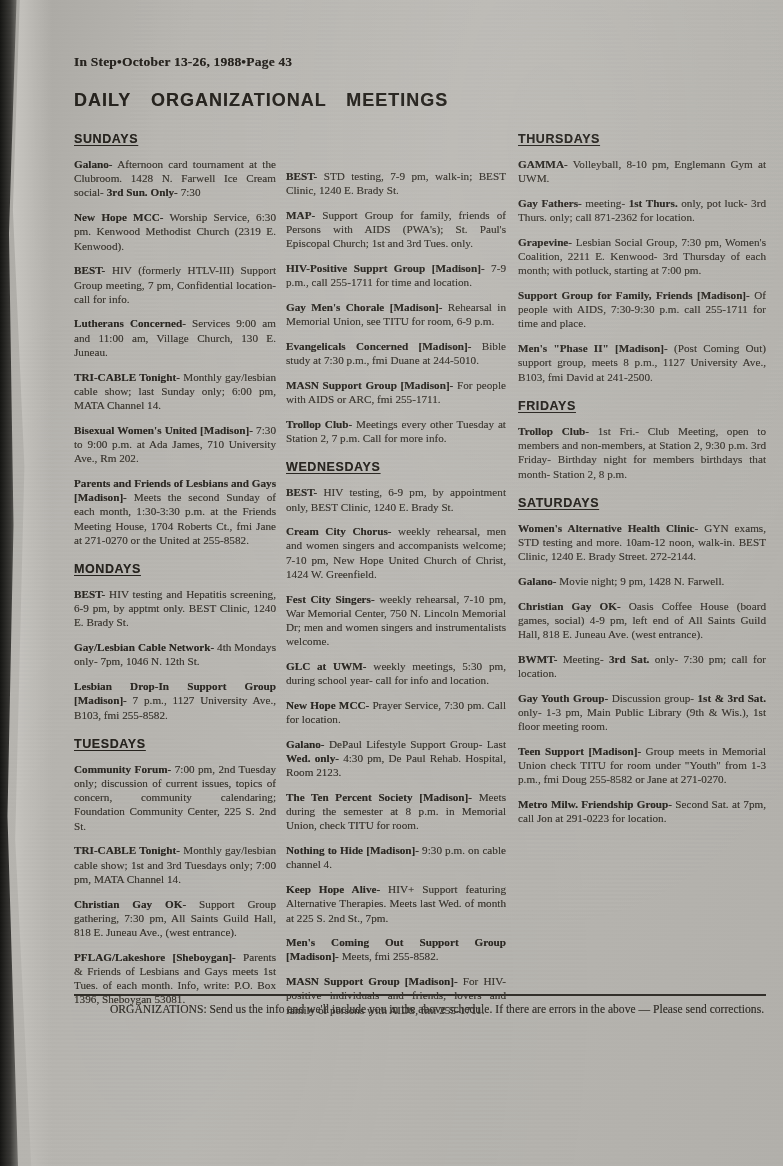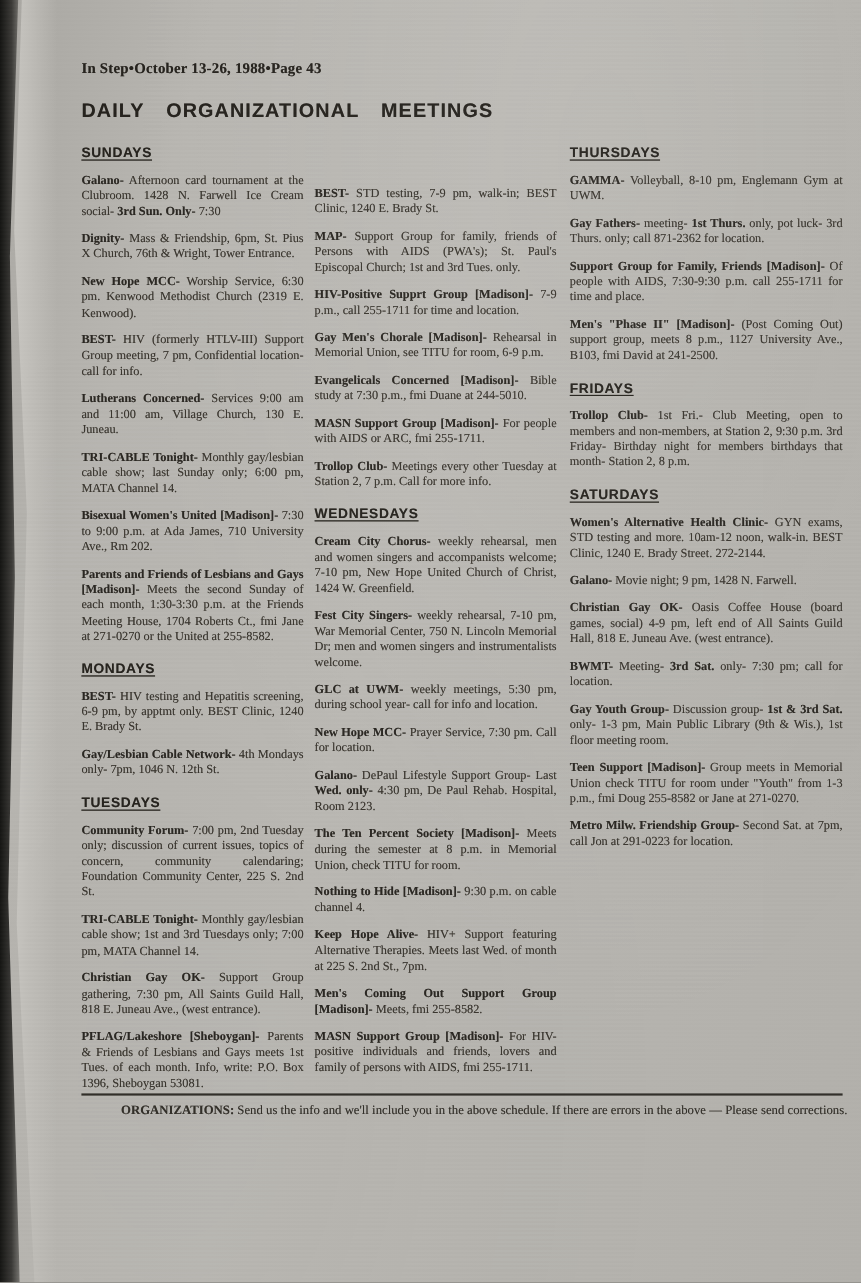--- a/index.html
+++ b/index.html
@@ -59,21 +59,21 @@
   }
   .entry .b{font-weight:bold;color:#2b2823;}
   .footer-rule{
     position:absolute;left:74px;top:994px;width:692px;height:2px;background:#33302b;
   }
   .footer{
     position:absolute;left:74px;top:1002px;width:700px;
     font-size:11.6px;line-height:1.35;color:#34312b;
     text-shadow:0 0 .45px rgba(52,48,42,.5);
   }
-  .footer .b{font-weight:bold;padding-left:36px;}
+  .footer .b{font-weight:normal;padding-left:36px;}
   
   .noise{
     position:absolute;inset:0;pointer-events:none;opacity:.35;
     background:
       repeating-linear-gradient(0deg,rgba(255,255,255,.025) 0 2px,rgba(0,0,0,.02) 2px 4px),
       radial-gradient(ellipse at 70% 12%,rgba(255,255,255,.10),rgba(0,0,0,0) 55%),
       radial-gradient(ellipse at 20% 85%,rgba(0,0,0,.07),rgba(0,0,0,0) 50%);
   }
 </style>
 </head>
@@ -83,60 +83,62 @@
   <div class="edge-left-dark"></div>
   <div class="edge-left-paper"></div>
 
   <div class="content">
     <div class="masthead">In Step•October 13-26, 1988•Page 43</div>
     <div class="page-title">DAILY ORGANIZATIONAL MEETINGS</div>
     <div class="cols">
       <div class="col col-1">
           <div class="day-heading">SUNDAYS</div>
           <p class="entry"><span class="b">Galano-</span><span> Afternoon card tournament at the Clubroom. 1428 N. Farwell Ice Cream social- </span><span class="b">3rd Sun. Only-</span><span> 7:30</span></p>
-          <p class="entry"><span class="b">Dignity-</span><span> Mass &amp; Friendship, 6pm, St. Pius X Church, 76th &amp; Wright, Tower Entrance.</span></p>
           <p class="entry"><span class="b">New Hope MCC-</span><span> Worship Service, 6:30 pm. Kenwood Methodist Church (2319 E. Kenwood).</span></p>
           <p class="entry"><span class="b">BEST-</span><span> HIV (formerly HTLV-III) Support Group meeting, 7 pm, Confidential location- call for info.</span></p>
           <p class="entry"><span class="b">Lutherans Concerned-</span><span> Services 9:00 am and 11:00 am, Village Church, 130 E. Juneau.</span></p>
           <p class="entry"><span class="b">TRI-CABLE Tonight-</span><span> Monthly gay/lesbian cable show; last Sunday only; 6:00 pm, MATA Channel 14.</span></p>
           <p class="entry"><span class="b">Bisexual Women's United [Madison]-</span><span> 7:30 to 9:00 p.m. at Ada James, 710 University Ave., Rm 202.</span></p>
           <p class="entry"><span class="b">Parents and Friends of Lesbians and Gays [Madison]-</span><span> Meets the second Sunday of each month, 1:30-3:30 p.m. at the Friends Meeting House, 1704 Roberts Ct., fmi Jane at 271-0270 or the United at 255-8582.</span></p>
           <div class="day-heading">MONDAYS</div>
           <p class="entry"><span class="b">BEST-</span><span> HIV testing and Hepatitis screening, 6-9 pm, by apptmt only. BEST Clinic, 1240 E. Brady St.</span></p>
           <p class="entry"><span class="b">Gay/Lesbian Cable Network-</span><span> 4th Mondays only- 7pm, 1046 N. 12th St.</span></p>
+          <p class="entry"><span class="b">Lesbian Drop-In Support Group [Madison]-</span><span> 7 p.m., 1127 University Ave., B103, fmi 255-8582.</span></p>
           <div class="day-heading">TUESDAYS</div>
           <p class="entry"><span class="b">Community Forum-</span><span> 7:00 pm, 2nd Tuesday only; discussion of current issues, topics of concern, community calendaring; Foundation Community Center, 225 S. 2nd St.</span></p>
           <p class="entry"><span class="b">TRI-CABLE Tonight-</span><span> Monthly gay/lesbian cable show; 1st and 3rd Tuesdays only; 7:00 pm, MATA Channel 14.</span></p>
           <p class="entry"><span class="b">Christian Gay OK-</span><span> Support Group gathering, 7:30 pm, All Saints Guild Hall, 818 E. Juneau Ave., (west entrance).</span></p>
           <p class="entry"><span class="b">PFLAG/Lakeshore [Sheboygan]-</span><span> Parents &amp; Friends of Lesbians and Gays meets 1st Tues. of each month. Info, write: P.O. Box 1396, Sheboygan 53081.</span></p>
         </div>
       <div class="col col-2">
           <p class="entry"><span class="b">BEST-</span><span> STD testing, 7-9 pm, walk-in; BEST Clinic, 1240 E. Brady St.</span></p>
           <p class="entry"><span class="b">MAP-</span><span> Support Group for family, friends of Persons with AIDS (PWA's); St. Paul's Episcopal Church; 1st and 3rd Tues. only.</span></p>
           <p class="entry"><span class="b">HIV-Positive Supprt Group [Madison]-</span><span> 7-9 p.m., call 255-1711 for time and location.</span></p>
           <p class="entry"><span class="b">Gay Men's Chorale [Madison]-</span><span> Rehearsal in Memorial Union, see TITU for room, 6-9 p.m.</span></p>
           <p class="entry"><span class="b">Evangelicals Concerned [Madison]-</span><span> Bible study at 7:30 p.m., fmi Duane at 244-5010.</span></p>
           <p class="entry"><span class="b">MASN Support Group [Madison]-</span><span> For people with AIDS or ARC, fmi 255-1711.</span></p>
           <p class="entry"><span class="b">Trollop Club-</span><span> Meetings every other Tuesday at Station 2, 7 p.m. Call for more info.</span></p>
           <div class="day-heading">WEDNESDAYS</div>
+          <p class="entry"><span class="b">BEST-</span><span> HIV testing, 6-9 pm, by appointment only, BEST Clinic, 1240 E. Brady St.</span></p>
           <p class="entry"><span class="b">Cream City Chorus-</span><span> weekly rehearsal, men and women singers and accompanists welcome; 7-10 pm, New Hope United Church of Christ, 1424 W. Greenfield.</span></p>
           <p class="entry"><span class="b">Fest City Singers-</span><span> weekly rehearsal, 7-10 pm, War Memorial Center, 750 N. Lincoln Memorial Dr; men and women singers and instrumentalists welcome.</span></p>
           <p class="entry"><span class="b">GLC at UWM-</span><span> weekly meetings, 5:30 pm, during school year- call for info and location.</span></p>
           <p class="entry"><span class="b">New Hope MCC-</span><span> Prayer Service, 7:30 pm. Call for location.</span></p>
           <p class="entry"><span class="b">Galano-</span><span> DePaul Lifestyle Support Group- Last </span><span class="b">Wed. only-</span><span> 4:30 pm, De Paul Rehab. Hospital, Room 2123.</span></p>
           <p class="entry"><span class="b">The Ten Percent Society [Madison]-</span><span> Meets during the semester at 8 p.m. in Memorial Union, check TITU for room.</span></p>
           <p class="entry"><span class="b">Nothing to Hide [Madison]-</span><span> 9:30 p.m. on cable channel 4.</span></p>
           <p class="entry"><span class="b">Keep Hope Alive-</span><span> HIV+ Support featuring Alternative Therapies. Meets last Wed. of month at 225 S. 2nd St., 7pm.</span></p>
           <p class="entry"><span class="b">Men's Coming Out Support Group [Madison]-</span><span> Meets, fmi 255-8582.</span></p>
           <p class="entry"><span class="b">MASN Support Group [Madison]-</span><span> For HIV-positive individuals and friends, lovers and family of persons with AIDS, fmi 255-1711.</span></p>
         </div>
       <div class="col col-3">
           <div class="day-heading">THURSDAYS</div>
           <p class="entry"><span class="b">GAMMA-</span><span> Volleyball, 8-10 pm, Englemann Gym at UWM.</span></p>
           <p class="entry"><span class="b">Gay Fathers-</span><span> meeting- </span><span class="b">1st Thurs.</span><span> only, pot luck- 3rd Thurs. only; call 871-2362 for location.</span></p>
+          <p class="entry"><span class="b">Grapevine-</span><span> Lesbian Social Group, 7:30 pm, Women's Coalition, 2211 E. Kenwood- 3rd Thursday of each month; with potluck, starting at 7:00 pm.</span></p>
           <p class="entry"><span class="b">Support Group for Family, Friends [Madison]-</span><span> Of people with AIDS, 7:30-9:30 p.m. call 255-1711 for time and place.</span></p>
           <p class="entry"><span class="b">Men's "Phase II" [Madison]-</span><span> (Post Coming Out) support group, meets 8 p.m., 1127 University Ave., B103, fmi David at 241-2500.</span></p>
           <div class="day-heading">FRIDAYS</div>
           <p class="entry"><span class="b">Trollop Club-</span><span> 1st Fri.- Club Meeting, open to members and non-members, at Station 2, 9:30 p.m. 3rd Friday- Birthday night for members birthdays that month- Station 2, 8 p.m.</span></p>
           <div class="day-heading">SATURDAYS</div>
           <p class="entry"><span class="b">Women's Alternative Health Clinic-</span><span> GYN exams, STD testing and more. 10am-12 noon, walk-in. BEST Clinic, 1240 E. Brady Street. 272-2144.</span></p>
           <p class="entry"><span class="b">Galano-</span><span> Movie night; 9 pm, 1428 N. Farwell.</span></p>
           <p class="entry"><span class="b">Christian Gay OK-</span><span> Oasis Coffee House (board games, social) 4-9 pm, left end of All Saints Guild Hall, 818 E. Juneau Ave. (west entrance).</span></p>
           <p class="entry"><span class="b">BWMT-</span><span> Meeting- </span><span class="b">3rd Sat.</span><span> only- 7:30 pm; call for location.</span></p>
           <p class="entry"><span class="b">Gay Youth Group-</span><span> Discussion group- </span><span class="b">1st &amp; 3rd Sat.</span><span> only- 1-3 pm, Main Public Library (9th &amp; Wis.), 1st floor meeting room.</span></p>

